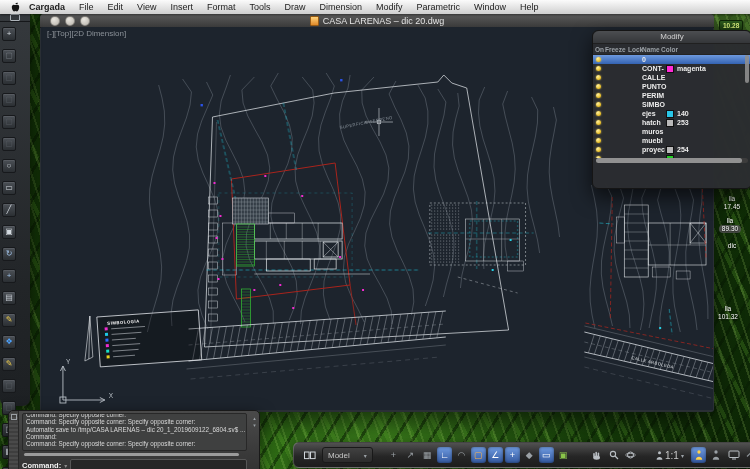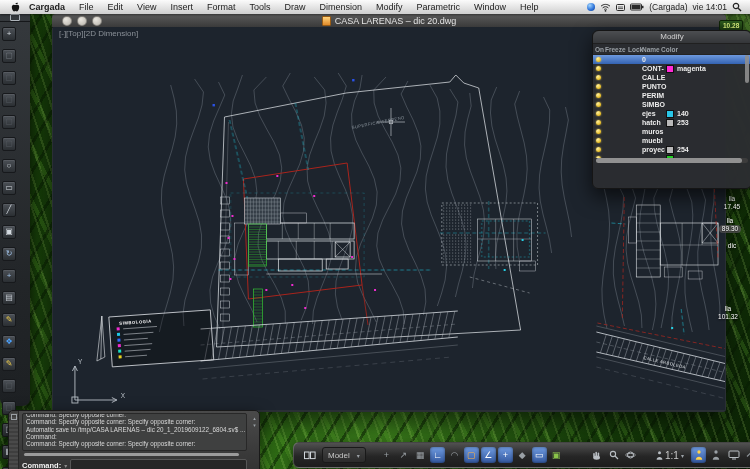--- a/index.html
+++ b/index.html
@@ -18,21 +18,21 @@
     background:linear-gradient(#fbfbfb,#cfcfcf);display:flex;align-items:center;
     font-size:9px;color:#1c1c1c;box-shadow:0 1px 2px rgba(0,0,0,.45);padding:0 4px}
   #apple-wrap{padding:0 7px;display:flex;align-items:center}
   .menu-item{padding:0 7px;line-height:14px;white-space:nowrap}
   .menu-item.app{font-weight:bold;padding-left:2px}
   #menu-status{margin-left:auto;display:flex;align-items:center;gap:5px;padding-right:4px;color:#222}
   #menu-status .txt{font-size:8.5px}
   .orb{width:8px;height:8px;border-radius:50%;background:radial-gradient(circle at 35% 30%,#9fd4ff,#2a6fd6 60%,#123d86)}
 
   
-  #acad-window{position:absolute;left:52px;top:14px;width:674px;height:398px;z-index:5;
+  #acad-window{position:absolute;left:40px;top:14px;width:674px;height:398px;z-index:5;
     background:#2a2f35;border-radius:4px 4px 3px 3px;box-shadow:0 10px 26px rgba(0,0,0,.6)}
   #titlebar{height:13px;border-radius:4px 4px 0 0;display:flex;align-items:center;
     background:linear-gradient(#5b5b5b,#3a3a3a);border-bottom:1px solid #1c1c1c;padding-left:10px}
   .tl{width:8px;height:8px;border-radius:50%;margin-right:5px;border:1px solid rgba(0,0,0,.35);
     background:radial-gradient(circle at 35% 30%,#e9e6df,#b9b5ad)}
   #title-center{position:absolute;left:0;right:0;text-align:center;font-size:9px;color:#e3e3e3;
     display:flex;justify-content:center;align-items:center;gap:4px;pointer-events:none}
   #doc-icon{display:inline-block;width:7px;height:8px;border-radius:1px;
     background:linear-gradient(#ffd27a,#e08a2a);border:1px solid #9a5c14}
   #canvas{position:absolute;left:1px;right:1px;top:13px;bottom:2px;background:#1d242d;overflow:hidden}
@@ -102,21 +102,21 @@
 
   
   #statusbar{position:absolute;left:293px;top:442px;width:455px;height:24px;z-index:45;
     background:linear-gradient(#515151,#262626 55%,#1c1c1c);border:1px solid rgba(255,255,255,.18);
     border-radius:6px;box-shadow:0 4px 12px rgba(0,0,0,.55);
     display:flex;align-items:center;gap:2px;padding:0 6px}
   .sb-btn{width:15px;height:16px;border-radius:3px;display:flex;align-items:center;justify-content:center;
     font-size:9px;color:#9aa0a5;flex:none}
   .sb-btn.on{background:linear-gradient(#6f9be0,#33589f);color:#fff;box-shadow:inset 0 0 3px rgba(0,0,0,.45)}
   .model-btn{height:14px;background:linear-gradient(#414141,#2b2b2b);border:1px solid #191919;border-radius:3px;
-    color:#c8c8c8;font-size:8px;display:flex;align-items:center;gap:7px;padding:0 5px;flex:none}
+    color:#c8c8c8;font-size:8px;display:flex;align-items:center;gap:14px;padding:0 5px;flex:none}
   .sb-sp{width:9px;flex:none}.sb-flex{flex:1}
   .sb-txt{color:#c8c8c8;font-size:10px}
   .sb-car{color:#9aa0a5;font-size:6px}
 
   
   #badge1028{position:absolute;left:719px;top:20px;height:9px;line-height:9px;padding:0 3px;z-index:8;
     background:linear-gradient(#2e5c1e,#1c3a10);border:1px solid #0e2406;border-radius:2px;
     color:#d8ef7c;font-size:6.5px;font-weight:bold}
   .dt-label{position:absolute;width:40px;text-align:center;color:#fff;font-size:6.5px;line-height:8px;
     text-shadow:0 1px 2px rgba(0,0,0,.95);z-index:8}
@@ -130,42 +130,20 @@
 
   <div id="menubar">
     <span id="apple-wrap">
       <svg width="9" height="11" viewBox="0 0 9 11">
         <path d="M4.4,1.6 C5.2,0.5 6.5,0.7 7,1 6.7,1.8 6,2.3 4.9,2.3 Z
                  M6.4,2.7 c1.1,0 1.8,.9 1.8,2.3 0,2.1-1.2,4.4-2.2,4.4-.5,0-.8-.3-1.5-.3-.7,0-1,.3-1.5,.3-1,0-2.2-2.2-2.2-4.3 0-1.5.8-2.4 1.9-2.4.7,0 1.1.3 1.8.3 .7,0 1.2-.3 1.9-.3Z" fill="#151515"></path>
       </svg>
     </span>
     <span class="menu-item app">Cargada</span>
     <span id="menu-items"><span class="menu-item">File</span><span class="menu-item">Edit</span><span class="menu-item">View</span><span class="menu-item">Insert</span><span class="menu-item">Format</span><span class="menu-item">Tools</span><span class="menu-item">Draw</span><span class="menu-item">Dimension</span><span class="menu-item">Modify</span><span class="menu-item">Parametric</span><span class="menu-item">Window</span><span class="menu-item">Help</span></span>
-    <div id="menu-status">
-      <span class="orb"></span>
-      <svg width="11" height="9" viewBox="0 0 11 9">
-        <path d="M1,3.2 C3.5,0.8 7.5,0.8 10,3.2 M2.6,4.9 C4.3,3.3 6.7,3.3 8.4,4.9 M4.2,6.5 C5,5.8 6,5.8 6.8,6.5" stroke="#2a2a2a" stroke-width="1" fill="none"></path>
-        <circle cx="5.5" cy="7.8" r="0.9" fill="#2a2a2a"></circle>
-      </svg>
-      <svg width="9" height="9" viewBox="0 0 9 9">
-        <rect x="0.5" y="1.5" width="8" height="6" rx="1" fill="none" stroke="#2a2a2a"></rect>
-        <path d="M2,4 h5 M2,5.5 h5" stroke="#2a2a2a" stroke-width="0.7"></path>
-      </svg>
-      <svg width="14" height="8" viewBox="0 0 14 8">
-        <rect x="0.5" y="1" width="11" height="6" rx="1" fill="none" stroke="#2a2a2a"></rect>
-        <rect x="1.5" y="2" width="9" height="4" fill="#2a2a2a"></rect>
-        <rect x="12" y="2.8" width="1.5" height="2.4" fill="#2a2a2a"></rect>
-      </svg>
-      <span class="txt">(Cargada)</span>
-      <span class="txt">vie 14:01</span>
-      <svg width="10" height="10" viewBox="0 0 10 10">
-        <circle cx="4" cy="4" r="2.7" fill="none" stroke="#222" stroke-width="1.2"></circle>
-        <path d="M6.2,6.2 L9,9" stroke="#222" stroke-width="1.4"></path>
-      </svg>
-    </div>
   </div>
 
   <div id="acad-window">
     <div id="titlebar">
       <span class="tl"></span>
       <span class="tl"></span>
       <span class="tl"></span>
       <span id="title-center">
         <span id="doc-icon"></span>
         <span>CASA LARENAS – dic 20.dwg</span>

